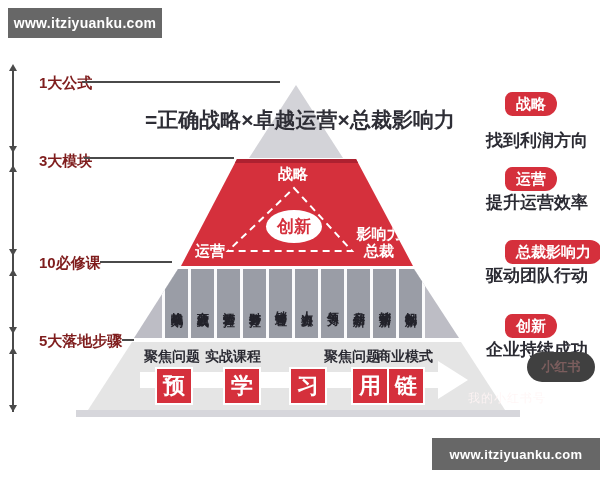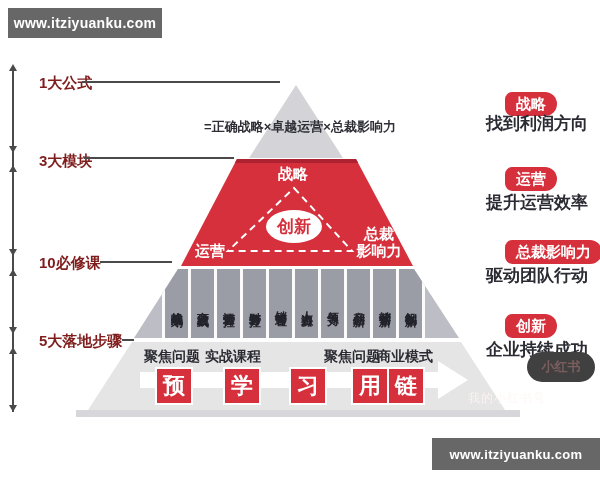--- a/index.html
+++ b/index.html
@@ -17,21 +17,21 @@
   .ax-up,.ax-down { position:absolute; left:9px; width:0; height:0;
                     border-left:4px solid transparent; border-right:4px solid transparent; }
   .ax-up { border-bottom:7px solid #4a4a4a; }
   .ax-down { border-top:7px solid #4a4a4a; }
   .ax-label { position:absolute; left:39px; font-size:15px; font-weight:600; color:#7f1d1d; white-space:nowrap; }
   .leader { position:absolute; height:2px; background:#4a4a4a; }
 
   
   .title { position:absolute; left:140px; top:103px; width:320px; text-align:center; color:#2e2e36; }
   .title .l1 { font-size:16px; font-weight:bold; }
-  .title .l2 { font-size:13px; font-weight:bold; margin-top:15px; white-space:nowrap; }
+  .title .l2 { font-size:21px; font-weight:bold; margin-top:3px; white-space:nowrap; }
 
   
   .tier { position:absolute; left:0; width:600px; }
   .tier1 { top:85px; height:73px; background:#d3d3d8;
            clip-path:polygon(296px 0px, 343px 73px, 249px 73px); }
   .tier2 { top:159px; height:107px; background:#d5303c;
            clip-path:polygon(237px 0px, 356px 0px, 413px 107px, 181px 107px); }
   .tier2 .lip { position:absolute; left:225px; top:0; width:145px; height:4px; background:#ad2130; }
   .tier3 { top:269px; height:69px; background:#bdbdc5;
            clip-path:polygon(178px 0px, 414px 0px, 459px 69px, 134px 69px); }
@@ -113,22 +113,22 @@
   <div class="tier tier1"></div>
 
   <div class="tier tier2">
     <div class="lip"></div>
     <svg class="dashed-tri" width="600" height="107">
       <polygon points="294,29 352,92 228,92" fill="none" stroke="#ffffff" stroke-width="2" stroke-dasharray="7,5"></polygon>
     </svg>
     <div class="mod-top">战略</div>
     <div class="mod-left">运营</div>
     <div class="mod-right">
+      <div>影响力</div>
       <div>总裁</div>
-      <div>影响力</div>
     </div>
     <div class="core">创新</div>
   </div>
 
   <div class="tier tier3">
     <div class="col-strip"></div>
     <div class="course-col" style="left:165px">战略规划</div>
     <div class="course-col" style="left:191px">商业模式</div>
     <div class="course-col" style="left:217px">运营管控</div>
     <div class="course-col" style="left:243px">财务管控</div>
@@ -154,21 +154,21 @@
     <div class="step-sq" style="left:389px">链</div>
   </div>
 
   <div class="base-strip"></div>
 
   <div class="title">
     <div class="l2">=正确战略×卓越运营×总裁影响力</div>
   </div>
 
   <div class="lg-badge" style="top:92px">战略</div>
-  <div class="lg-desc" style="top:112px">找到利润方向</div>
+  <div class="lg-desc" style="top:129px">找到利润方向</div>
   <div class="lg-badge" style="top:167px">运营</div>
   <div class="lg-desc" style="top:191px">提升运营效率</div>
   <div class="lg-badge" style="top:240px">总裁影响力</div>
   <div class="lg-desc" style="top:264px">驱动团队行动</div>
   <div class="lg-badge" style="top:314px">创新</div>
   <div class="lg-desc" style="top:338px">企业持续成功</div>
 
   <div class="wm-pill">小红书</div>
   <div class="wm-line">我的小红书号</div>
 

